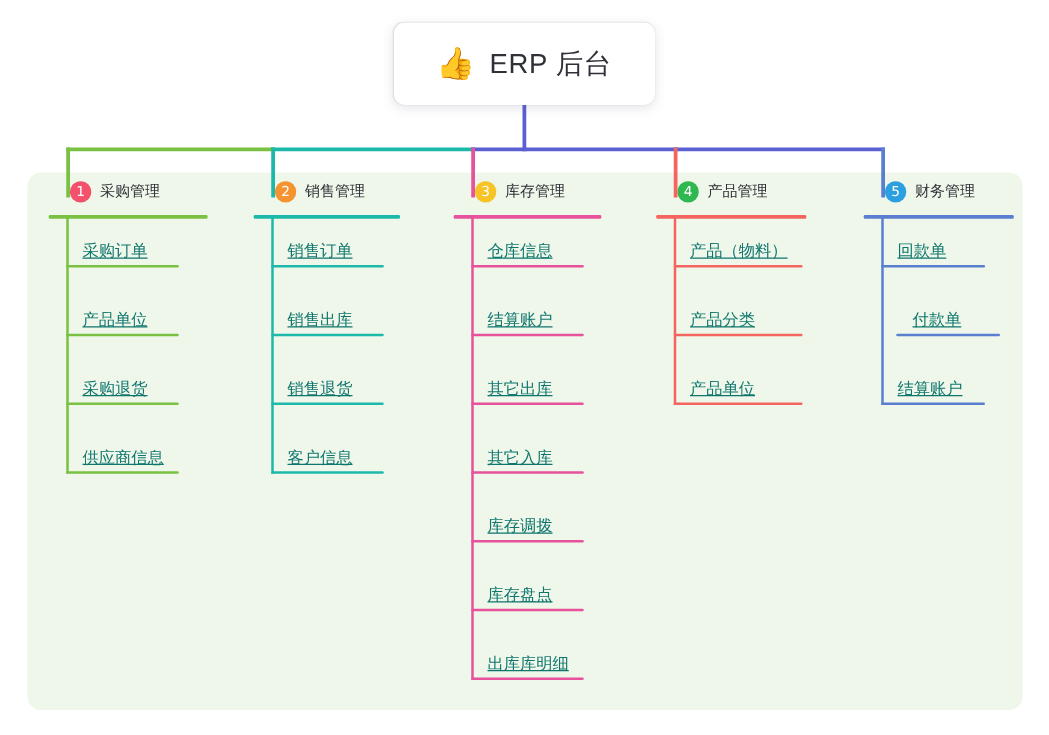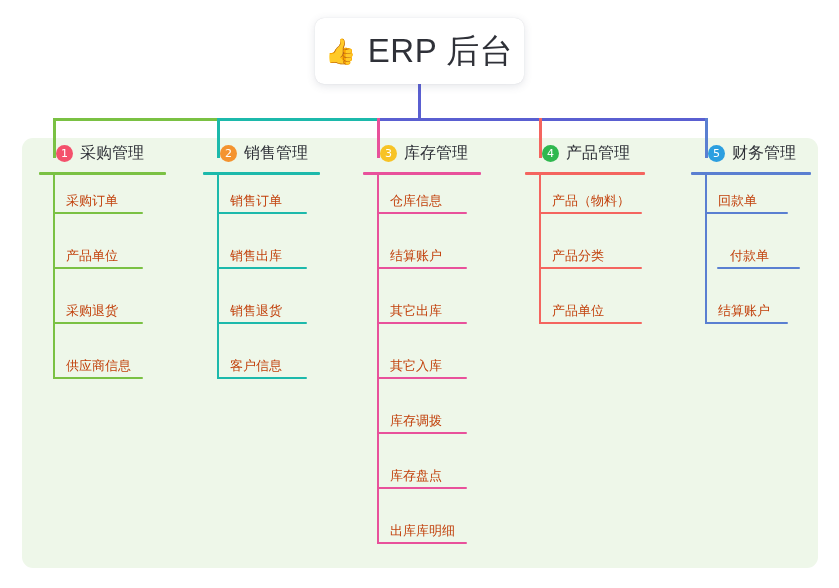--- a/index.html
+++ b/index.html
@@ -36,21 +36,21 @@
     justify-content: center;
     gap: 11px;
     z-index: 6;
   }
   .title-emoji {
     font-size: 25px;
     line-height: 1;
     display: inline-block;
   }
   .title-text {
-    font-size: 33px;
+    font-size: 22px;
     color: #2f3138;
     letter-spacing: 0.5px;
     white-space: nowrap;
   }
 
   
   .conn {
     position: absolute;
     z-index: 2;
   }
@@ -93,21 +93,21 @@
     height: 17px;
     border-radius: 50%;
     color: #ffffff;
     font-size: 11px;
     line-height: 17px;
     text-align: center;
     flex: 0 0 auto;
     font-family: "DejaVu Sans", sans-serif;
   }
   .col-title {
-    font-size: 16px;
+    font-size: 12px;
     color: #2f3138;
     white-space: nowrap;
   }
   .head-rule {
     position: absolute;
     left: 0;
     height: 3px;
     border-radius: 1px;
   }
   .stem {
@@ -116,22 +116,23 @@
   }
   .item {
     position: absolute;
     height: 28px;
   }
   .item-label {
     position: absolute;
     left: 13px;
     bottom: 4px;
     font-size: 13px;
-    color: #c2410c;
+    color: #0f766e;
     white-space: nowrap;
+    text-decoration: underline;
   }
   .item-rule {
     position: absolute;
     left: 0;
     bottom: 0;
     height: 2px;
     border-radius: 1px;
   }
 </style>
 </head>

